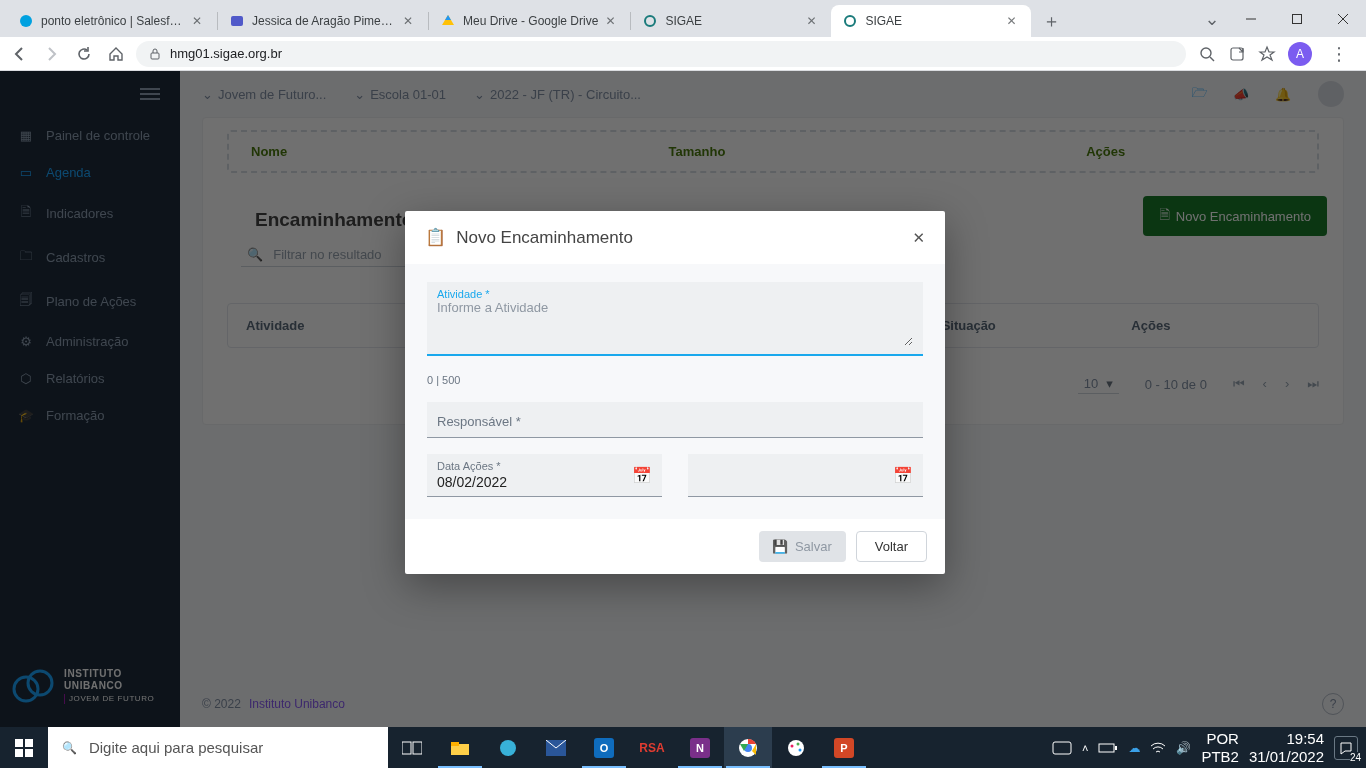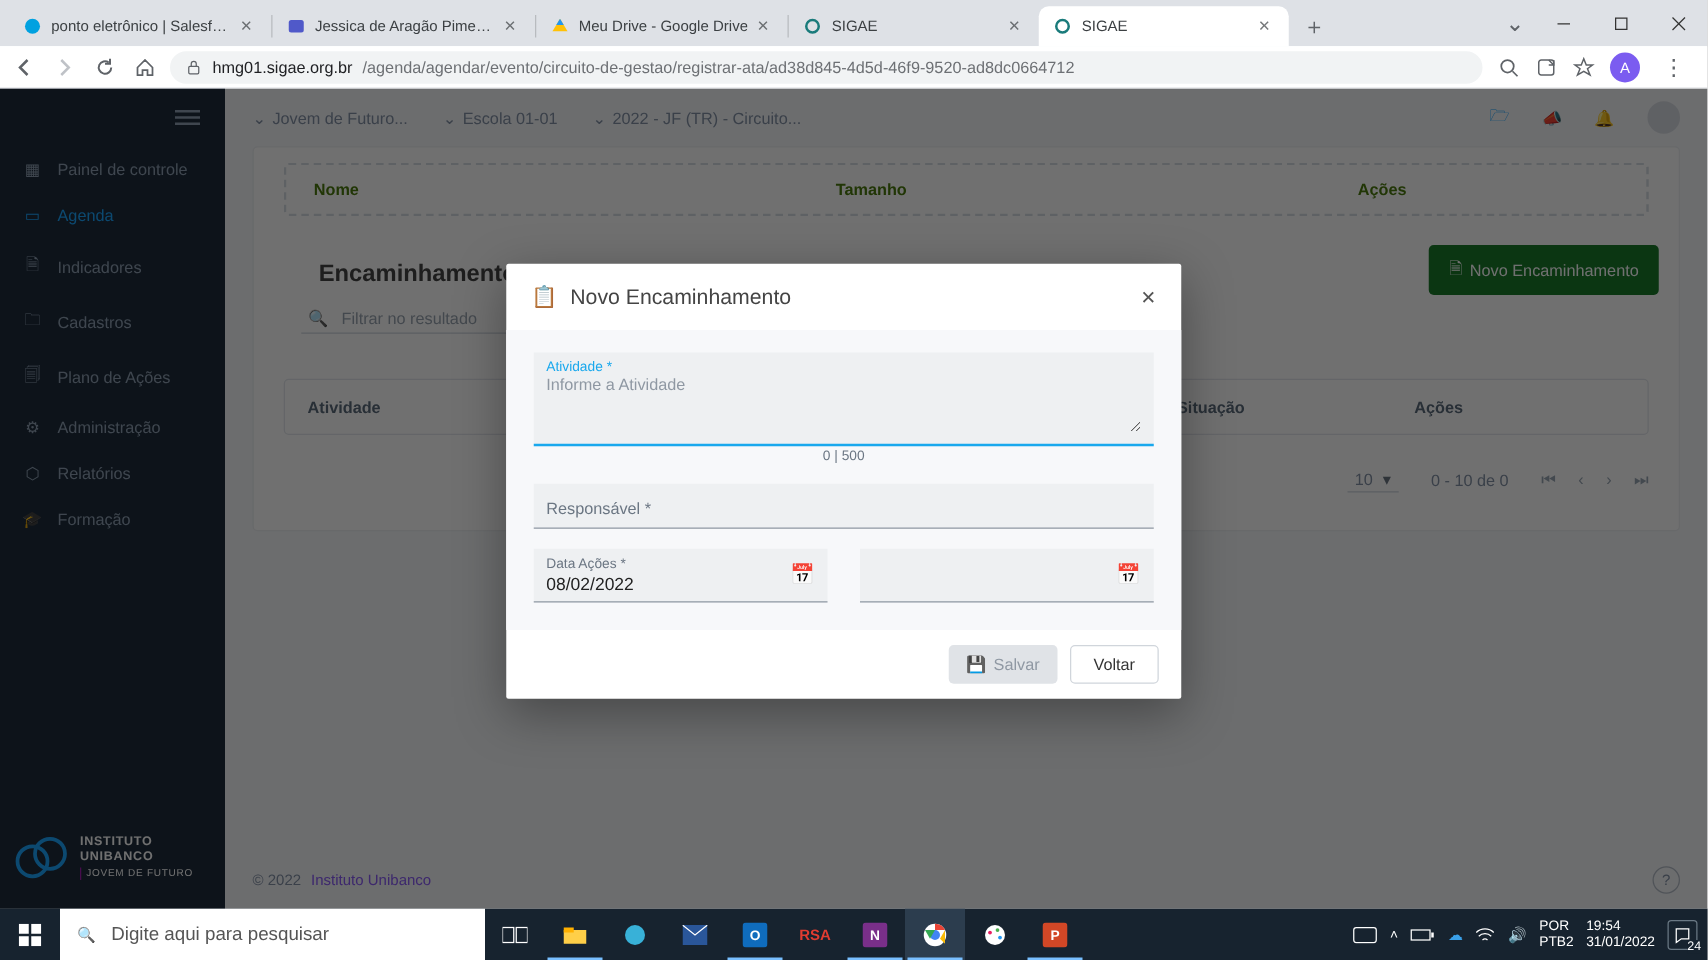--- a/index.html
+++ b/index.html
@@ -68,41 +68,41 @@
 .modal{position:absolute;left:405px;top:140px;width:540px;background:#fff;border-radius:2px;box-shadow:0 12px 40px rgba(0,0,0,.35);display:flex;flex-direction:column}
 .modal-head{display:flex;align-items:center;gap:10px;padding:16px 20px;font-size:17px;color:#444}
 .modal-head .x{margin-left:auto;cursor:pointer;color:#555;font-size:15px}
 .modal-body{background:#f7f8fa;padding:18px 22px 22px}
 .field{position:relative;margin-bottom:16px}
 .ta-wrap{background:#eef0f2;border-bottom:2px solid #19a8ed;padding:6px 10px 4px;position:relative}
 .ta-label{font-size:11px;color:#19a8ed}
 .ta-label .ast{color:#19a8ed}
 .ta{width:100%;border:none;outline:none;background:transparent;resize:both;height:46px;font-size:13px;color:#333}
 .ta::placeholder{color:#8f98a3}
-.counter{text-align:center;font-size:11px;color:#6b7683;margin-top:2px}
+.counter{text-align:left;font-size:11px;color:#6b7683;margin-top:18px}
 .inp-wrap{background:#eef0f2;border-bottom:1px solid #8f98a3;padding:12px 10px 8px;font-size:13px;color:#6b7683;position:relative}
 .date-row{display:flex;gap:26px}
 .date-wrap{flex:1;background:#eef0f2;border-bottom:1px solid #8f98a3;padding:6px 10px 6px;position:relative}
 .date-lab{font-size:11px;color:#6b7683}
 .date-val{font-size:14px;color:#222;margin-top:2px}
 .date-ph{font-size:13px;color:#6b7683;padding:10px 0 6px}
 .cal-ico{position:absolute;right:10px;top:50%;transform:translateY(-50%);color:#525a63}
 .modal-foot{padding:12px 18px;display:flex;justify-content:flex-end;gap:10px}
 .btn-save{background:#e0e3e7;color:#8f98a3;border:none;border-radius:4px;padding:8px 14px;font-size:13px;display:flex;gap:6px;align-items:center;cursor:not-allowed}
 .btn-back{background:#fff;border:1px solid #d0d5db;border-radius:4px;padding:4px 18px;font-size:13px;color:#333;cursor:pointer}
 
 .taskbar{position:absolute;left:0;right:0;bottom:0;height:41px;background:#17232f;display:flex;align-items:center;color:#fff;font-size:12px}
 .tb-start{width:48px;height:100%;display:flex;align-items:center;justify-content:center}
 .tb-search{flex:0 0 340px;height:100%;background:#fff;color:#555;display:flex;align-items:center;gap:12px;padding:0 14px}
 .tb-apps{display:flex;align-items:center;height:100%}
 .tb-app{width:48px;height:100%;display:flex;align-items:center;justify-content:center;color:#fff;position:relative}
 .tb-app.active::after{content:"";position:absolute;left:2px;right:2px;bottom:0;height:2px;background:#79bfff}
 .tb-app.hot{background:#2c3d4e}
 .tray{margin-left:auto;display:flex;align-items:center;gap:10px;padding:0 8px;height:100%}
-.tray-txt{text-align:left;line-height:1.15;font-size:11px}
+.tray-txt{text-align:right;line-height:1.15;font-size:15px}
 .tray-bubble{width:24px;height:24px;border:1px solid #6a7884;border-radius:3px;display:flex;align-items:center;justify-content:center;font-size:10px;position:relative}
 .tray-bubble .n{position:absolute;right:-4px;bottom:-4px;background:#17232f;font-size:10px}
 
 svg{display:block}
 </style>
 </head>
 <body>
 
 <div class="chrome">
   <div class="tab">
@@ -199,21 +199,20 @@
       </svg>
     </div>
   <div class="addr">
     <span class="lock">
         <svg width="14" height="14">
           <rect x="3" y="6" width="8" height="6" rx="1" fill="none" stroke="#5f6368"></rect>
           <path d="M5 6V4a2 2 0 0 1 4 0v2" fill="none" stroke="#5f6368"></path>
         </svg>
       </span>
     <span class="host">hmg01.sigae.org.br</span>
-      <span class="path">/agenda/agendar/evento/circuito-de-gestao/registrar-ata/ad38d845-4d5d-46f9-9520-ad8dc0664712</span>
   </div>
   <div class="addr-tools">
     <span>
         <svg width="18" height="18">
           <circle cx="8" cy="8" r="5" fill="none" stroke="#5f6368" stroke-width="1.4"></circle>
           <line x1="12" y1="12" x2="16" y2="16" stroke="#5f6368" stroke-width="1.4"></line>
         </svg>
       </span>
     <span>
         <svg width="18" height="18">

